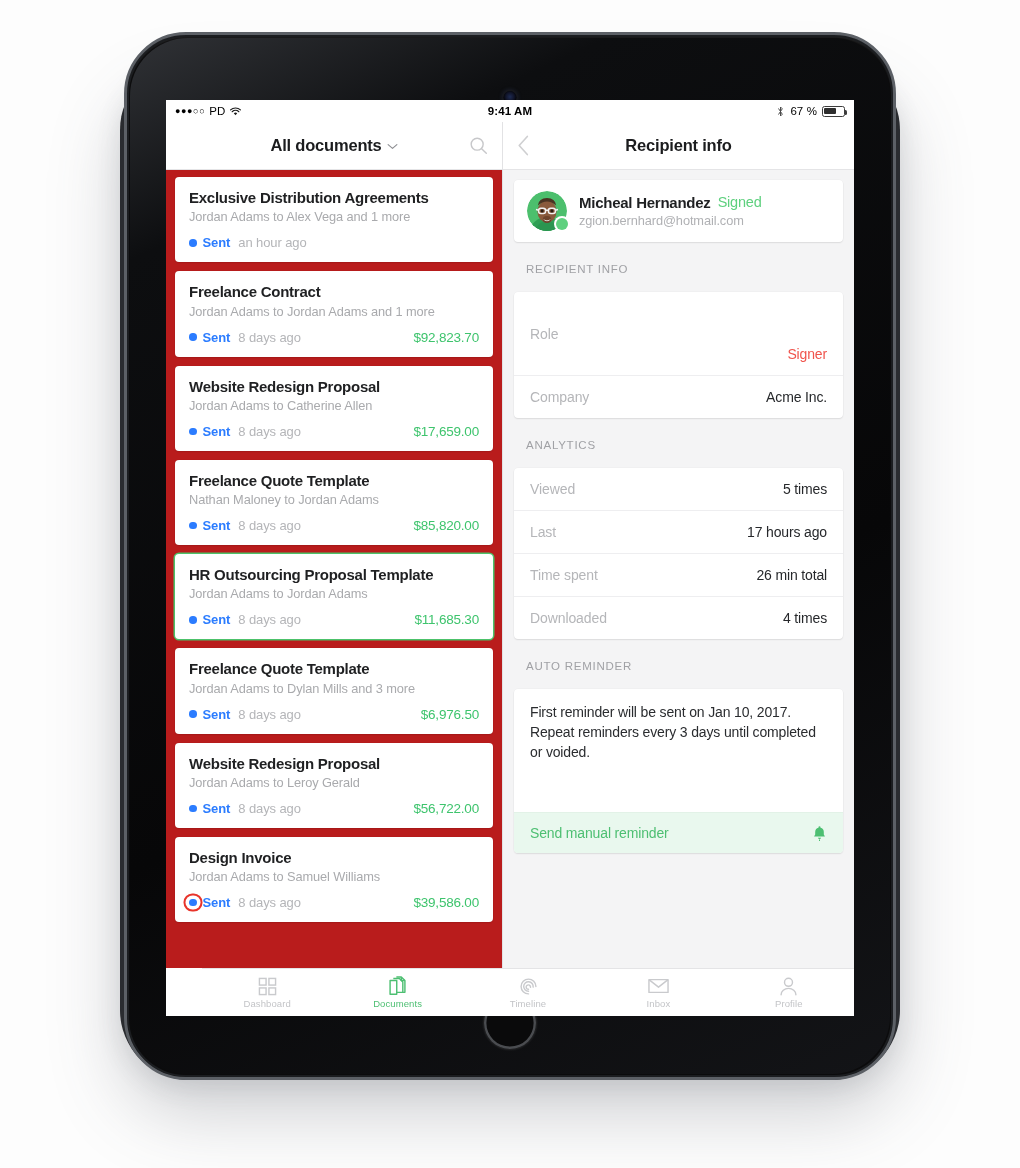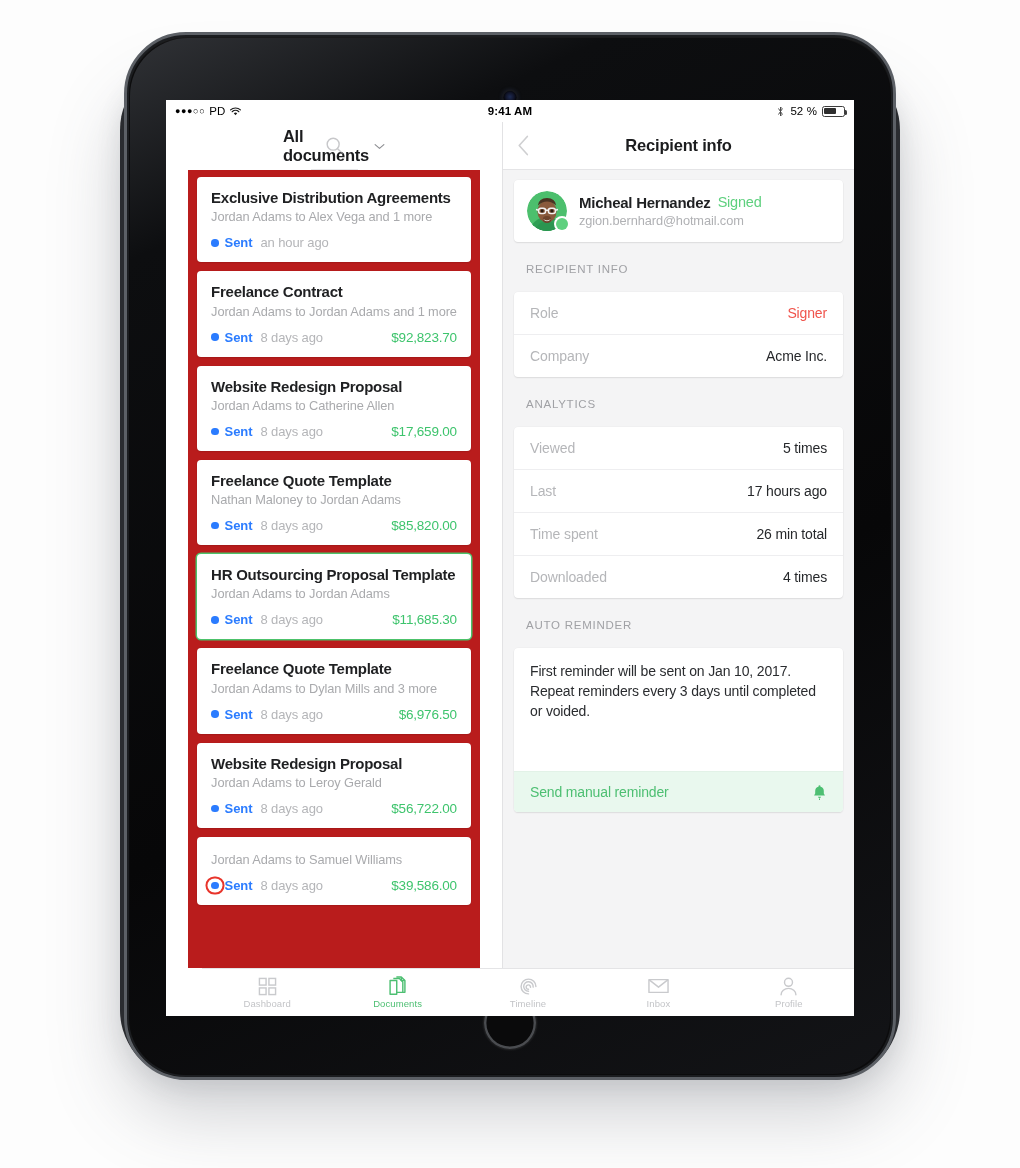--- a/index.html
+++ b/index.html
@@ -74,21 +74,21 @@
     position:relative; display:inline-block;
   }
   .batt::after{
     content:''; position:absolute; right:-3.4px; top:3px; width:2px; height:5px;
     background:#3d3d3d; border-radius:0 1.5px 1.5px 0;
   }
   .batt-fill{ position:absolute; left:1.2px; top:1.2px; bottom:1.2px; width:58%; background:#2e2e2e; border-radius:1px; }
 
   
   .split{ flex:1; display:flex; min-height:0; }
-  .pane-left{ width:337px; flex:0 0 337px; display:flex; flex-direction:column; border-right:1px solid #e2e2e4; min-height:0;align-items:center; }
+  .pane-left{ width:337px; flex:0 0 337px; display:flex; flex-direction:column; border-right:1px solid #e2e2e4; min-height:0; }
   .pane-right{ flex:1; display:flex; flex-direction:column; min-height:0; background:#f4f4f5; }
 
   
   .navbar{
     height:48px; flex:0 0 48px; background:#fff;
     display:flex; align-items:center; padding:0 14px;
     border-bottom:1px solid #e4e4e6; position:relative;
   }
   .nav-title{
     font-size:16.5px; font-weight:700; color:#1b1c1e; letter-spacing:-.2px;
@@ -153,21 +153,21 @@
     font-size:11.5px; color:#a0a1a5; letter-spacing:.75px;
     padding:11px 0 7px 23px; text-transform:uppercase;
   }
   .row{
     display:flex; align-items:center; padding:13px 16px; border-bottom:1px solid #eeeef0;
     font-size:14px;
   }
   .row:last-child{ border-bottom:none; }
   .row-k{ color:#b5b6b9; letter-spacing:-.1px; }
   .row-v{ margin-left:auto; color:#26282b; letter-spacing:-.15px; }
-  .row-v.red{ color:#f0544c; }
+  .row-v.red{ color:#f0544c;margin-top:41px; }
 
   .remind-text{
     padding:14px 16px 15px 16px; font-size:14px; color:#2a2c2f; line-height:1.42;
     letter-spacing:-.15px;
   }
   .remind-action{
     background:#e9f8ee; display:flex; align-items:center; padding:12px 16px;
     border-top:1px solid #e2f2e7;
     margin-top:34px;
   }
@@ -210,21 +210,21 @@
           </svg>
         </span>
       </div>
       <div class="sb-center">9:41 AM</div>
       <div class="sb-right">
         <span class="bt">
           <svg viewBox="0 0 10 14" width="9" height="13">
             <path d="M3 4 L7 10 L5 12 V2 L7 4 L3 10" stroke="#4a4a4a" stroke-width="1.1" fill="none" stroke-linejoin="round" stroke-linecap="round"></path>
           </svg>
         </span>
-        <span class="batt-pct">52 %</span>
+        <span class="batt-pct">67 %</span>
         <span class="batt">
             <span class="batt-fill"></span>
           </span>
       </div>
     </div>
 
     <div class="split">
 
       <div class="pane-left">
         <div class="navbar">
@@ -311,20 +311,21 @@
               <div class="doc-title">Website Redesign Proposal</div>
               <div class="doc-sub">Jordan Adams to Leroy Gerald</div>
               <div class="doc-meta">
                 <span class="dot"></span>
                 <span class="st-label">Sent</span>
                 <span class="st-time">8 days ago</span>
                 <span class="amount">$56,722.00</span>
               </div>
             </div>
             <div class="card">
+              <div class="doc-title">Design Invoice</div>
               <div class="doc-sub">Jordan Adams to Samuel Williams</div>
               <div class="doc-meta">
                 <span class="dot tap-ring"></span>
                 <span class="st-label">Sent</span>
                 <span class="st-time">8 days ago</span>
                 <span class="amount">$39,586.00</span>
               </div>
             </div>
           </div>
       </div>

